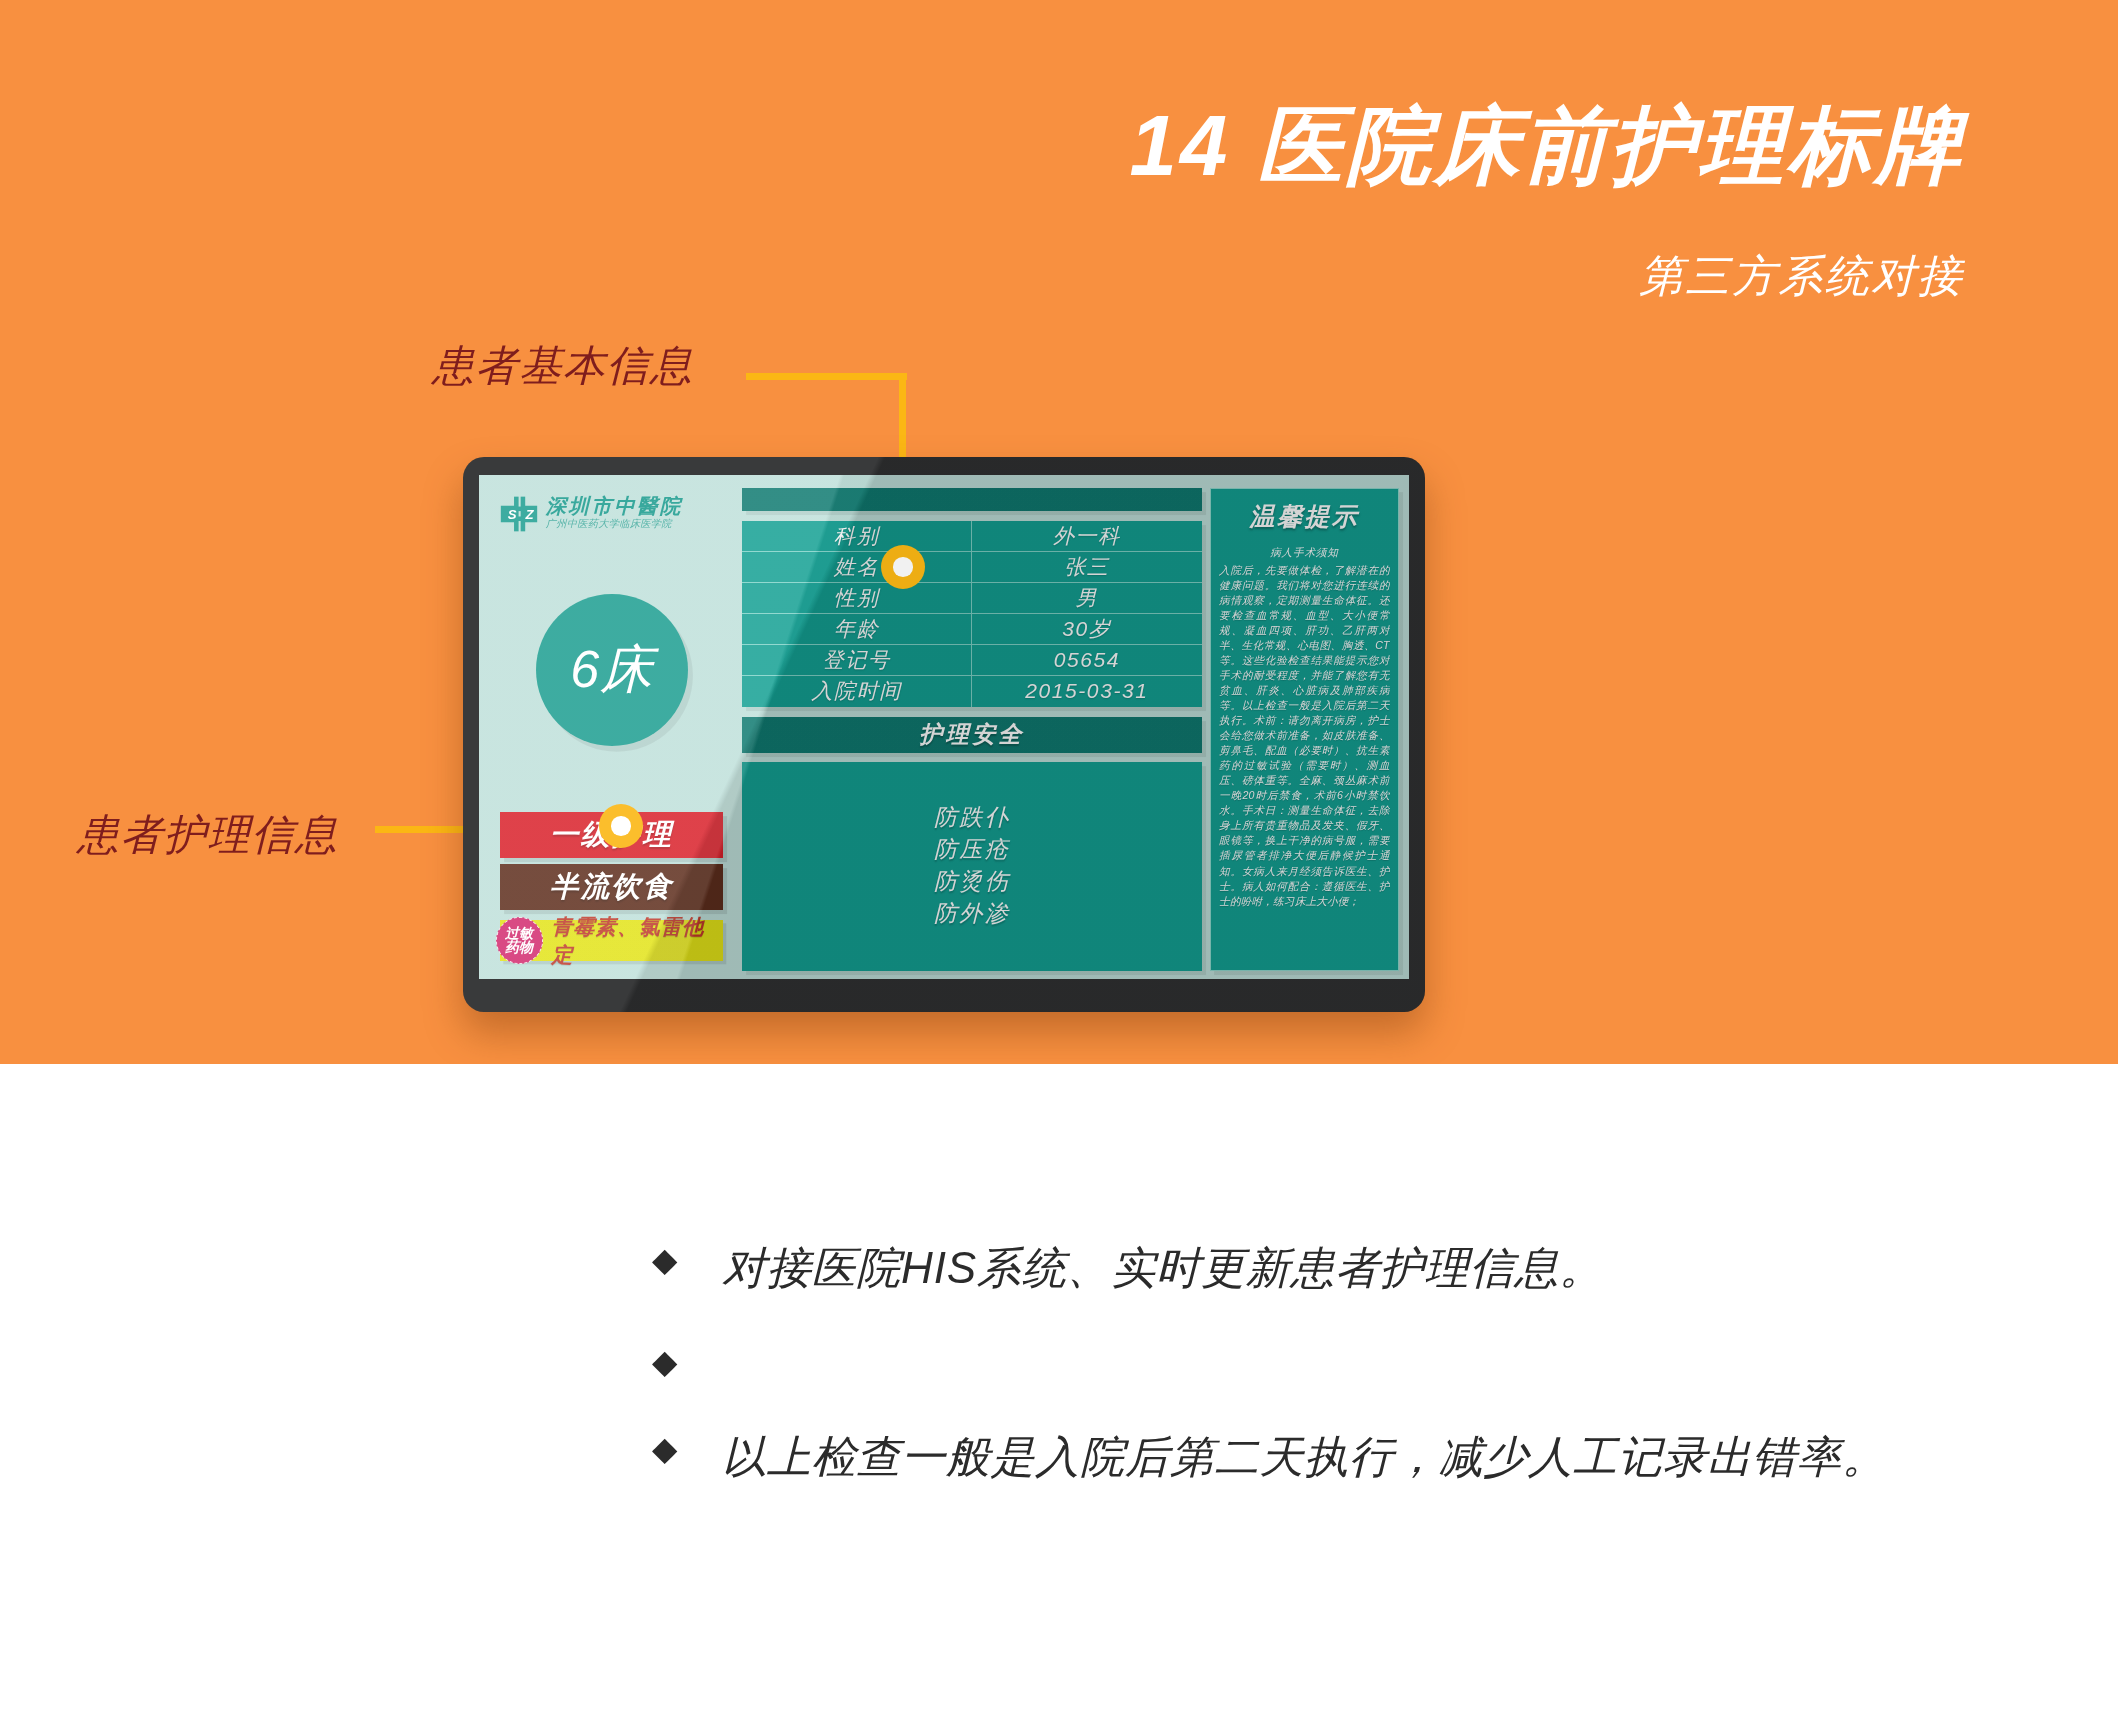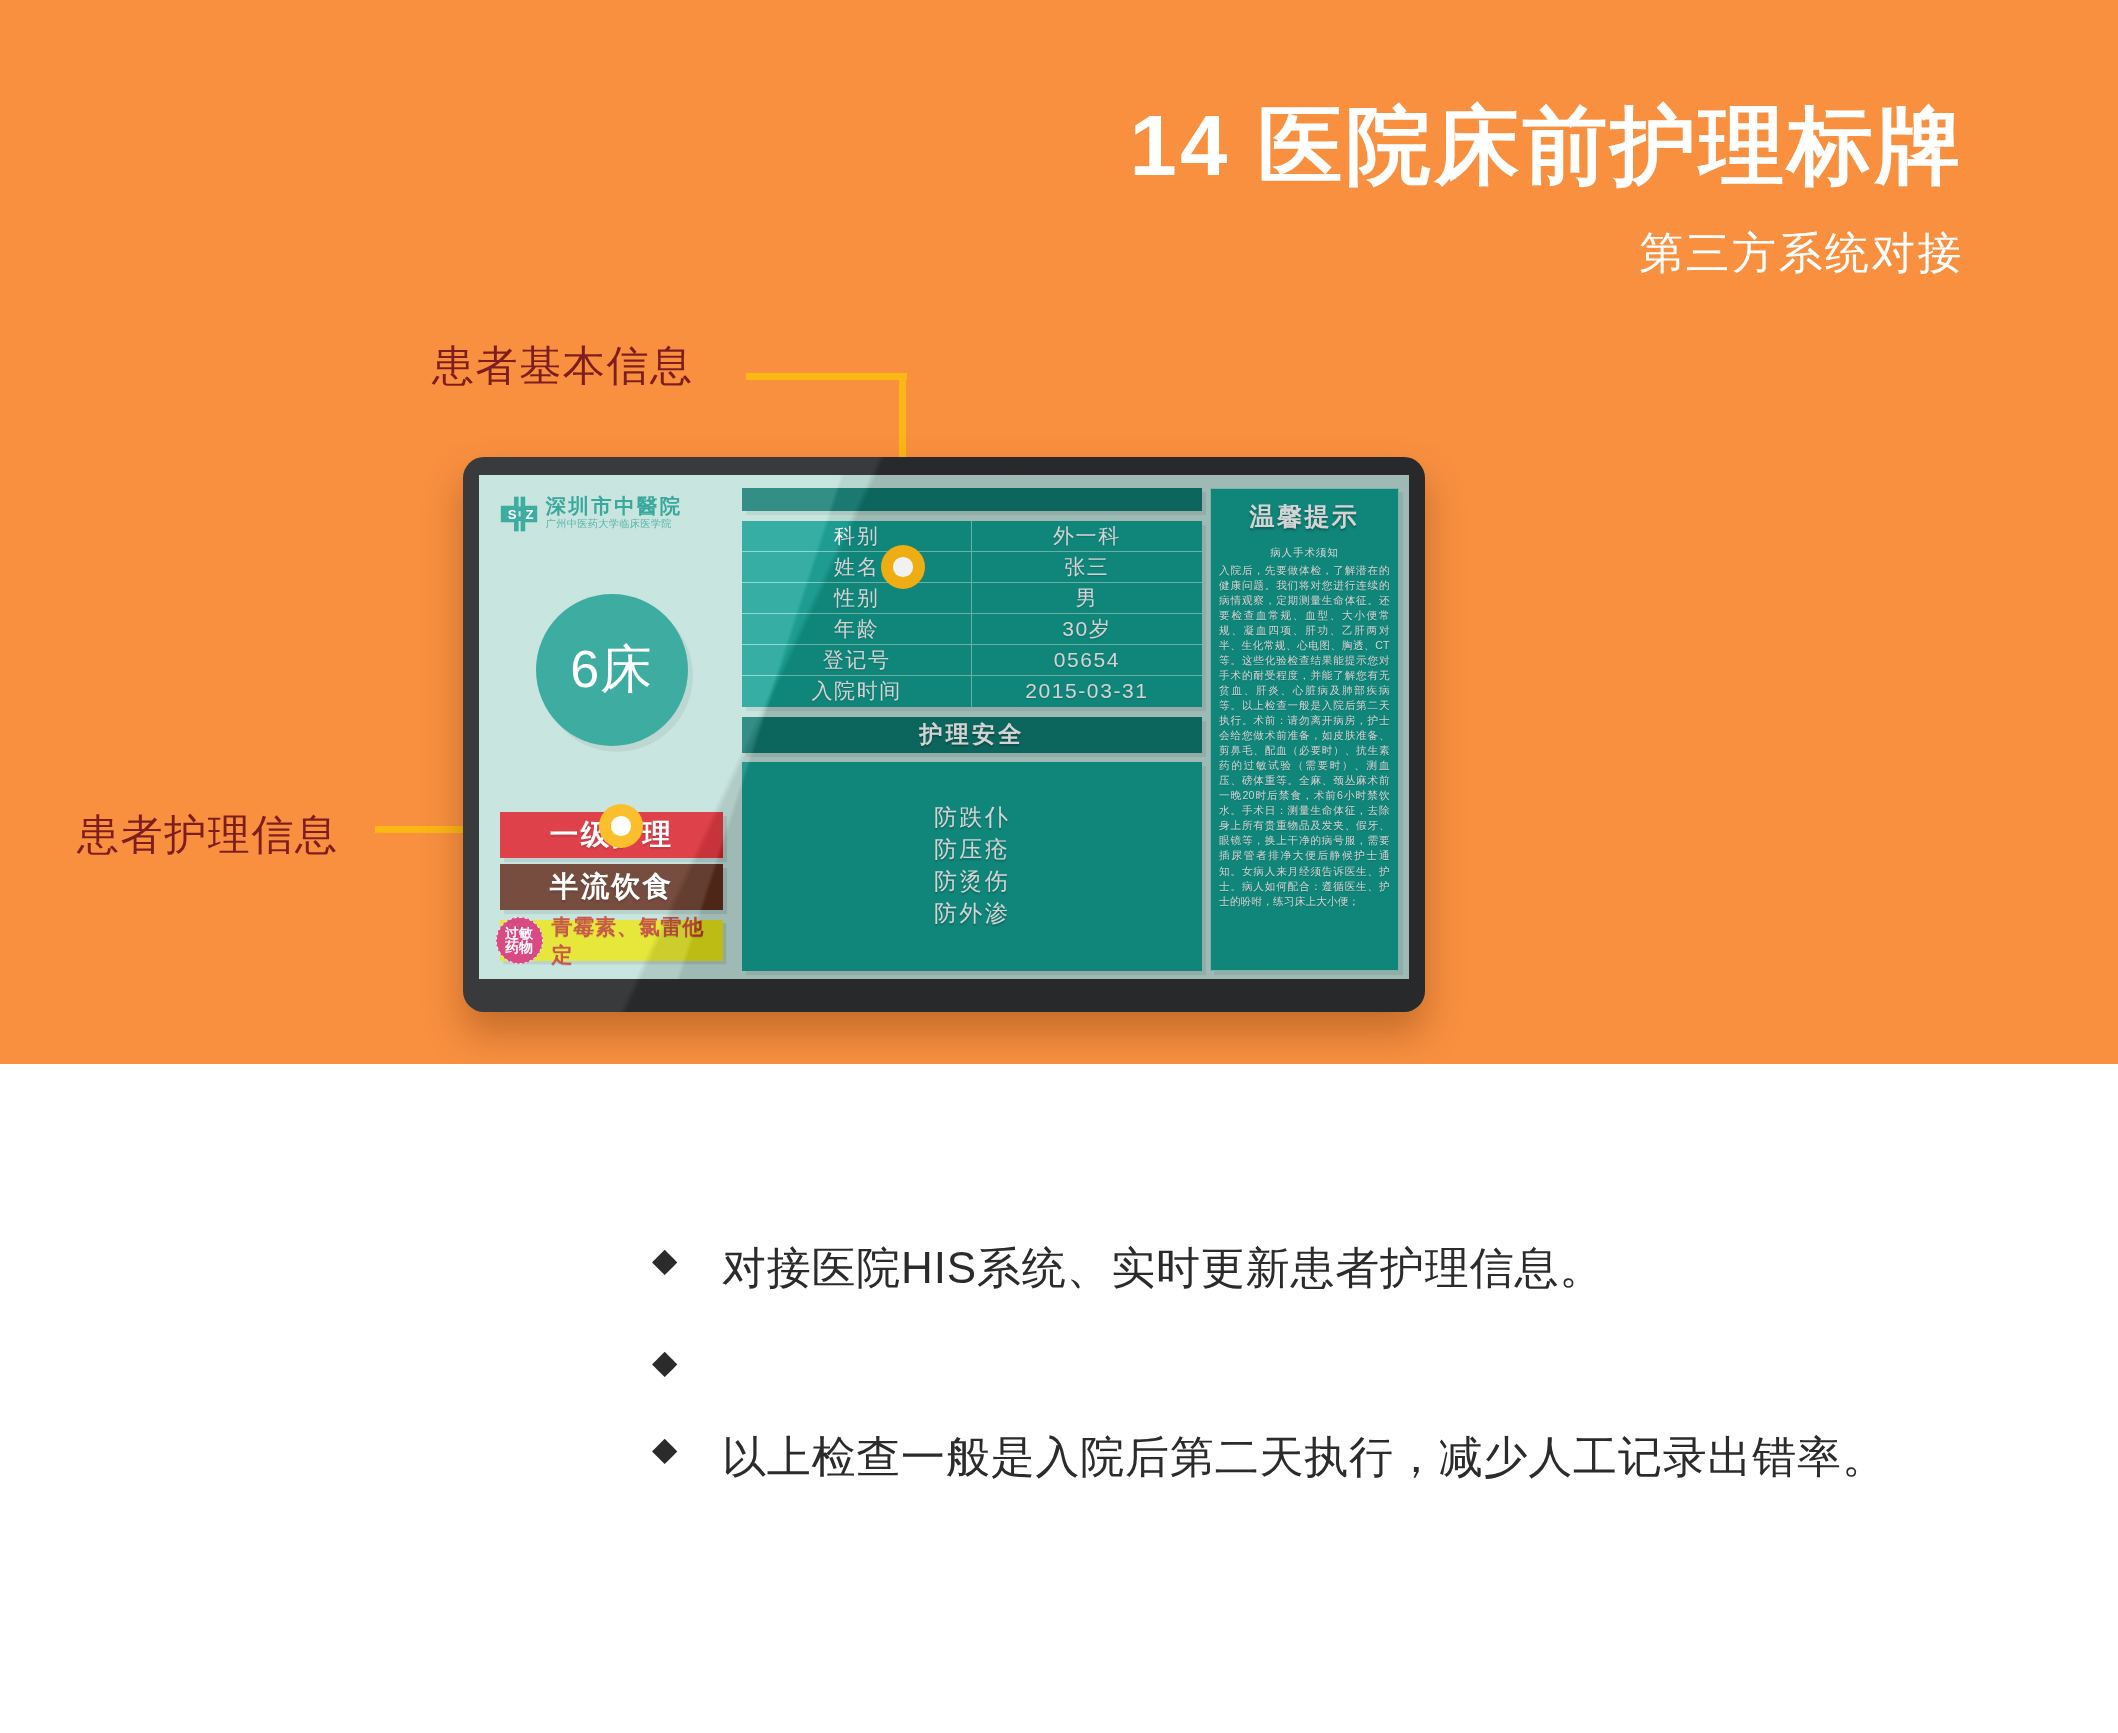--- a/index.html
+++ b/index.html
@@ -4,41 +4,41 @@
 <title>医院床前护理标牌</title>
 <style>
   * { box-sizing: border-box; margin: 0; padding: 0; }
   html, body {
     width: 2119px; height: 1734px;
     font-family: "Liberation Sans", "DejaVu Sans", sans-serif;
     background: #ffffff;
     overflow: hidden;
   }
 
-  .page { position: relative; width: 2119px; height: 1312px; background:#fff; }
+  .page { position: relative; width: 2119px; height: 1312px; background:#fff;font-style:italic; }
 
   
   .hero {
     position: absolute; left: 0; top: 0;
     width: 2119px; height: 1064px;
     background: #F89040;
     overflow: hidden;
   }
 
   .hero-title {
     position: absolute; right: 155px; top: 98px;
     color: #ffffff;
     font-size: 85px;
     font-weight: bold;
     letter-spacing: 3.3px;
     line-height: 1.12;
     white-space: nowrap;
   }
   .hero-sub {
-    position: absolute; right: 155px; top: 224px;
+    position: absolute; right: 155px; top: 247px;
     color: #ffffff;
     font-size: 44px;
     font-weight: normal;
     letter-spacing: 2.4px;
     white-space: nowrap;
   }
 
   
   .callout-label {
     position: absolute;

